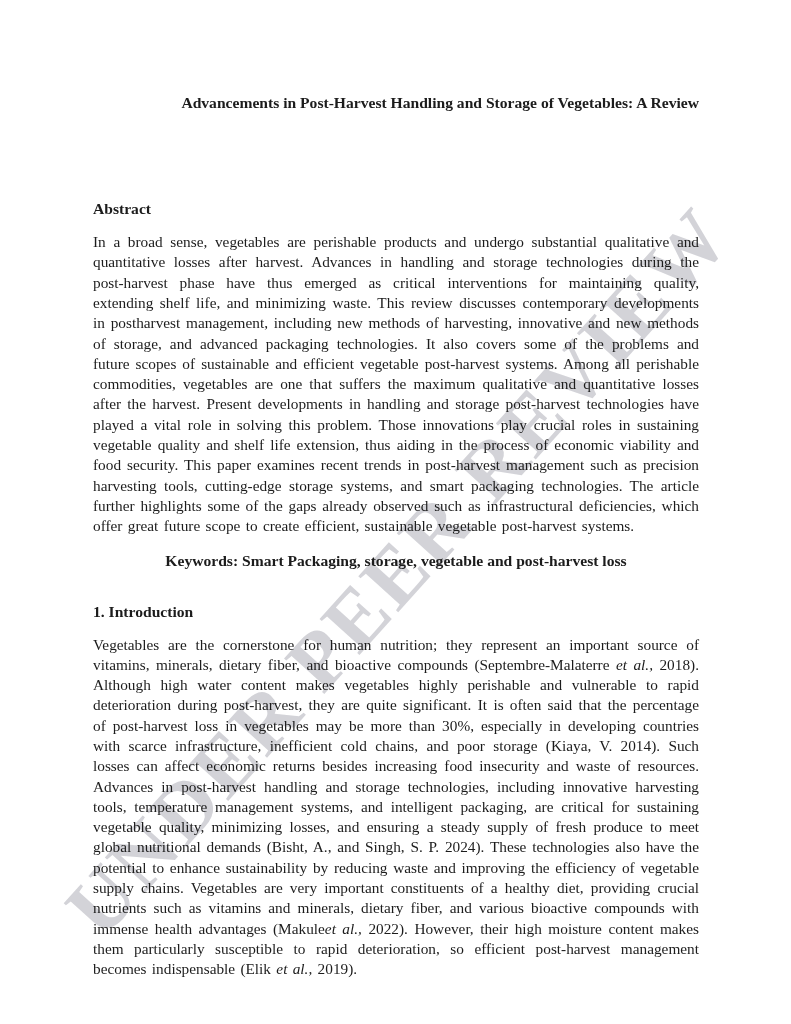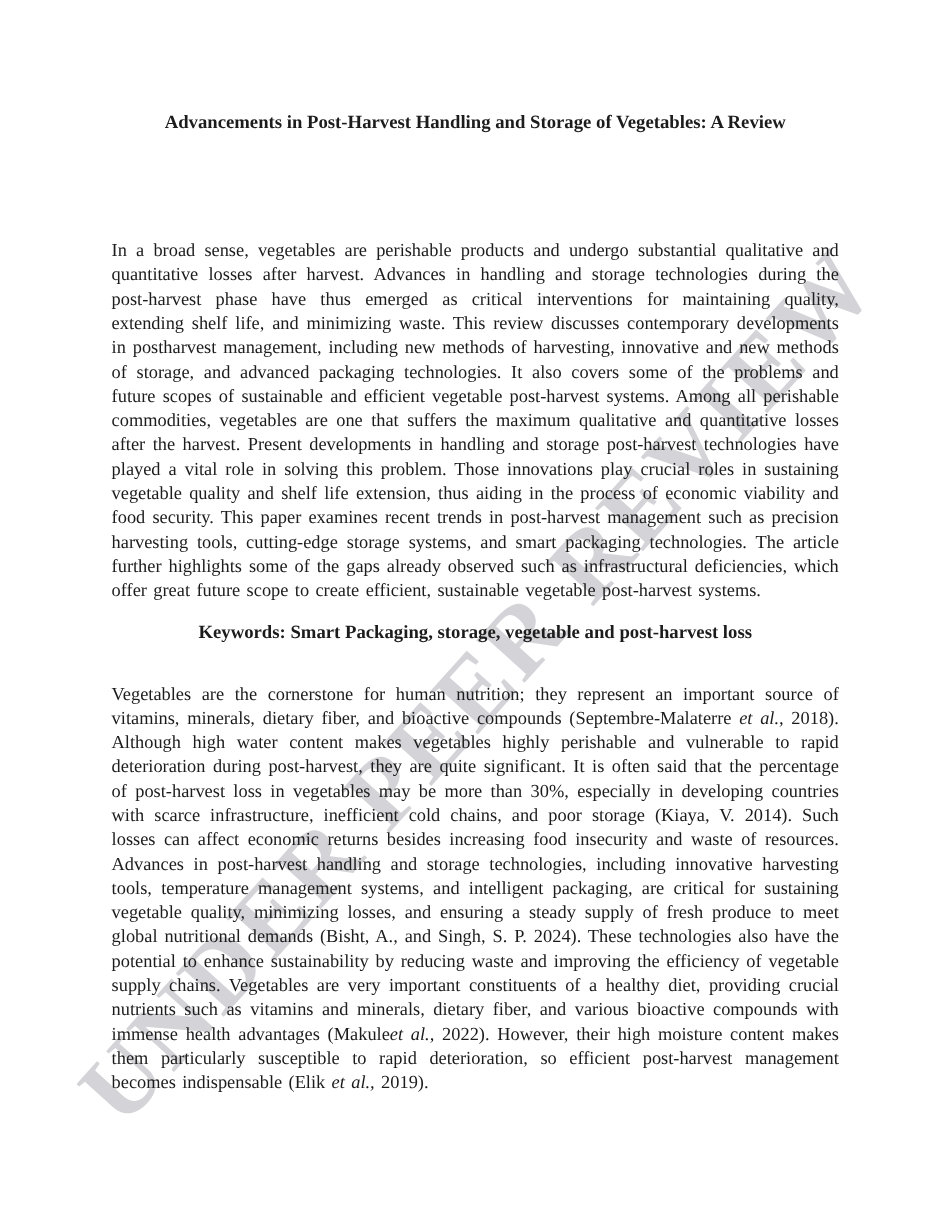--- a/index.html
+++ b/index.html
@@ -32,21 +32,21 @@
     user-select: none;
   }
   .content {
     position: relative;
     z-index: 1;
     padding: 92px 92px 0 93px;
   }
   .title {
     font-size: 15.6px;
     font-weight: bold;
-    text-align: center;
+    text-align: right;
     line-height: 1.35;
     margin: 0 0 86px 0;
   }
   .heading {
     font-size: 15.6px;
     font-weight: bold;
     margin: 0;
     line-height: 20px;
   }
   .abstract-heading { margin-bottom: 13px; }
@@ -69,22 +69,24 @@
 <body>
 
 <div class="page">
 
   <div class="watermark">UNDER PEER REVIEW</div>
 
   <div class="content">
 
     <h1 class="title">Advancements in Post-Harvest Handling and Storage of Vegetables: A Review</h1>
 
+    <h2 class="heading abstract-heading">Abstract</h2>
 
     <p class="body-text">In a broad sense, vegetables are perishable products and undergo substantial qualitative and quantitative losses after harvest. Advances in handling and storage technologies during the post-harvest phase have thus emerged as critical interventions for maintaining quality, extending shelf life, and minimizing waste. This review discusses contemporary developments in postharvest management, including new methods of harvesting, innovative and new methods of storage, and advanced packaging technologies. It also covers some of the problems and future scopes of sustainable and efficient vegetable post-harvest systems. Among all perishable commodities, vegetables are one that suffers the maximum qualitative and quantitative losses after the harvest. Present developments in handling and storage post-harvest technologies have played a vital role in solving this problem. Those innovations play crucial roles in sustaining vegetable quality and shelf life extension, thus aiding in the process of economic viability and food security. This paper examines recent trends in post-harvest management such as precision harvesting tools, cutting-edge storage systems, and smart packaging technologies. The article further highlights some of the gaps already observed such as infrastructural deficiencies, which offer great future scope to create efficient, sustainable vegetable post-harvest systems.</p>
 
     <p class="heading keywords">Keywords: Smart Packaging, storage, vegetable and post-harvest loss</p>
 
+    <h2 class="heading intro-heading">1. Introduction</h2>
 
     <p class="body-text"><span>Vegetables are the cornerstone for human nutrition; they represent an important source of vitamins, minerals, dietary fiber, and bioactive compounds (Septembre-Malaterre </span><span class="italic">et al.,</span><span> 2018). Although high water content makes vegetables highly perishable and vulnerable to rapid deterioration during post-harvest, they are quite significant. It is often said that the percentage of post-harvest loss in vegetables may be more than 30%, especially in developing countries with scarce infrastructure, inefficient cold chains, and poor storage (Kiaya, V. 2014). Such losses can affect economic returns besides increasing food insecurity and waste of resources. Advances in post-harvest handling and storage technologies, including innovative harvesting tools, temperature management systems, and intelligent packaging, are critical for sustaining vegetable quality, minimizing losses, and ensuring a steady supply of fresh produce to meet global nutritional demands (Bisht, A., and Singh, S. P. 2024). These technologies also have the potential to enhance sustainability by reducing waste and improving the efficiency of vegetable supply chains. Vegetables are very important constituents of a healthy diet, providing crucial nutrients such as vitamins and minerals, dietary fiber, and various bioactive compounds with immense health advantages (Makule</span><span class="italic">et al.,</span><span> 2022). However, their high moisture content makes them particularly susceptible to rapid deterioration, so efficient post-harvest management becomes indispensable (Elik </span><span class="italic">et al.,</span><span> 2019).</span></p>
 
   </div>
 </div>
 
 </body></html>

